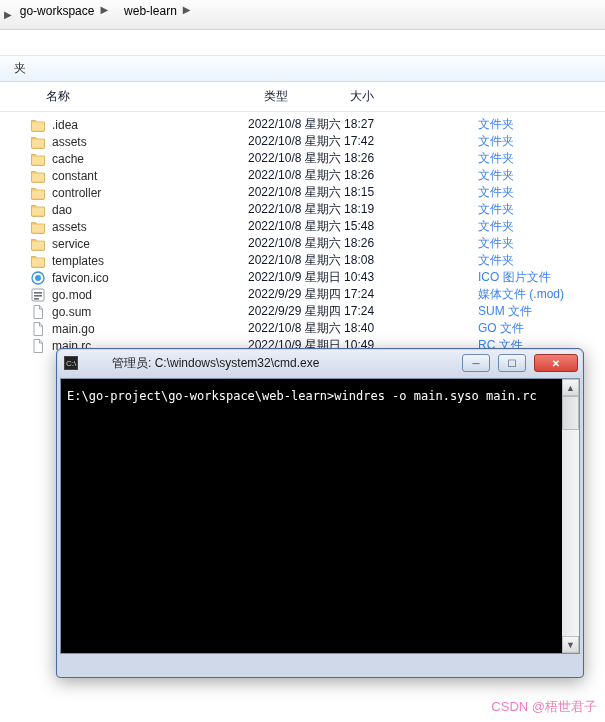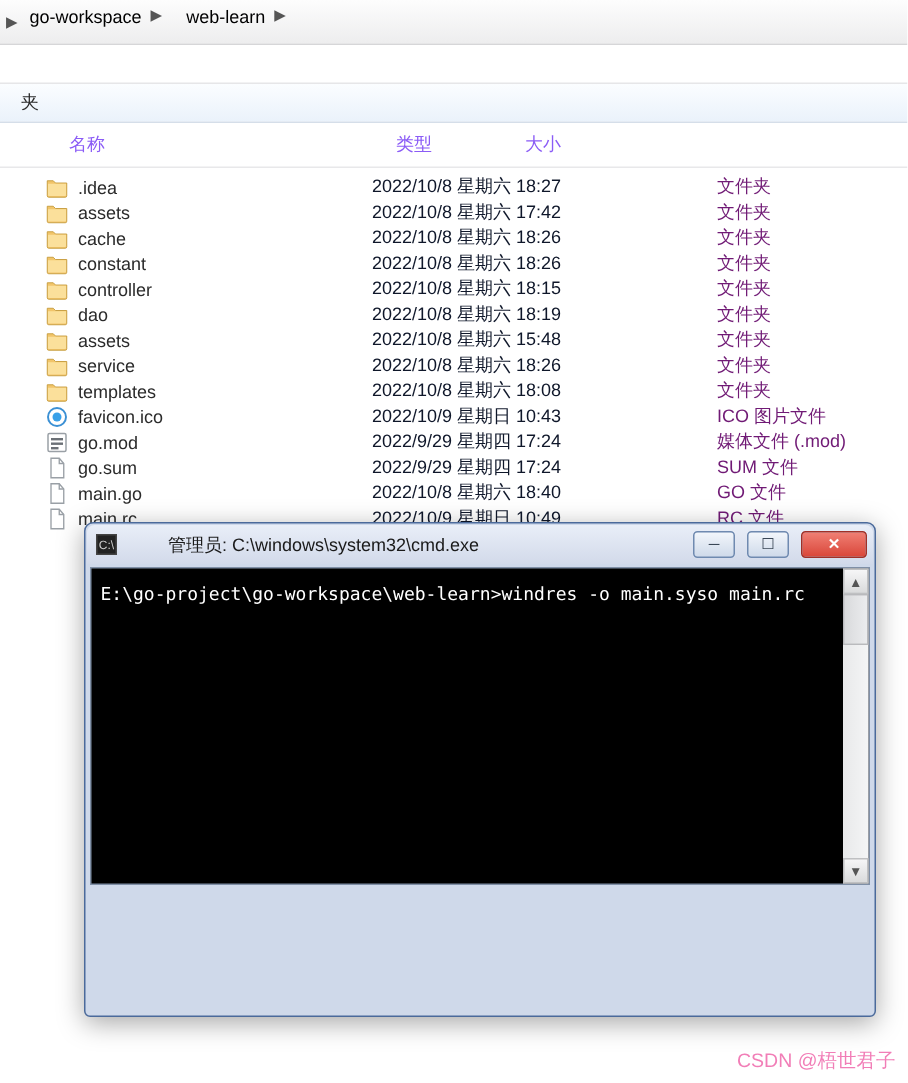--- a/index.html
+++ b/index.html
@@ -7,40 +7,40 @@
 
 .breadcrumb { height: 30px; background: linear-gradient(#fdfdfd,#ededee); border-bottom: 1px solid #d6d6d8; display: flex; align-items: center; padding-left: 4px; }
 .breadcrumb .crumb { padding: 0 8px; display: flex; align-items: flex-start; gap: 6px; height: 22px; }
 .breadcrumb .chev { color: #555; font-size: 10px; }
 
 .spacer { height: 26px; background: #fff; border-bottom: 1px solid #e6e6e8; }
 
 .tabsrow { height: 26px; background: linear-gradient(#fbfdff,#eaf2fb); border-bottom: 1px solid #d5dee9; display: flex; align-items: flex-end; padding-left: 2px; }
 .tabsrow .tab { padding: 4px 12px; color: #2a2a2a; }
 
-.header-row { display: flex; border-bottom: 1px solid #e8e8ea; padding: 6px 0 6px 46px; color: #8b5cf6; font-size: 12px; }
+.header-row { display: flex; border-bottom: 1px solid #e8e8ea; padding: 6px 0 6px 46px; color: #0f172a; font-size: 12px; }
 .col-name { flex: 0 0 218px; }
 .col-date { flex: 0 0 230px; }
 .col-type { flex: 0 0 80px; }
 .col-size { flex: 0 0 30px; text-align: right; }
 
 .file-list { padding-top: 4px; }
 .row { display: flex; align-items: center; padding: 2px 0 2px 30px; height: 17px; font-size: 12px; color: #2b2b2b; }
 .row .icon { width: 16px; height: 16px; margin-right: 6px; display: flex; align-items: center; justify-content: center; }
 .row .name { flex: 0 0 196px; white-space: nowrap; overflow: hidden; }
 .row .date { flex: 0 0 230px; color: #0f172a; }
-.row .type { flex: 0 0 90px; color: #701a75; }
+.row .type { flex: 0 0 90px; color: #3b82f6; }
 
 .cmd-window { position: absolute; left: 56px; top: 348px; width: 528px; height: 330px; border: 1px solid #4b6a9b; border-radius: 6px 6px 4px 4px; box-shadow: 0 4px 18px rgba(0,0,0,0.35); background: #cfd9ea; padding: 1px; }
 .cmd-titlebar { height: 26px; background: linear-gradient(#e9eef8,#d2daea); border-radius: 5px 5px 0 0; display: flex; align-items: center; padding: 0 4px 0 6px; gap: 6px; }
 .cmd-titlebar .cmd-icon { width: 14px; height: 14px; background: #222; border: 1px solid #444; font-size: 8px; color: #ccc; display:flex; align-items:center; justify-content:center;}
 .cmd-titlebar .title { flex: 1; font-size: 12px; color: #1a1a1a; margin-left: 28px; }
 .cmd-titlebar .win-btn { width: 28px; height: 18px; border: 1px solid #6f8ab0; border-radius: 3px; background: linear-gradient(#f2f6fb,#cfdaea); display: flex; align-items: center; justify-content: center; font-size: 10px; color: #3a4756; margin-left: 2px; }
 .cmd-titlebar .win-close { background: linear-gradient(#f07f74,#d9473a); border-color: #a03028; color: #fff; width: 44px; font-weight: bold; }
-.cmd-body { background: #000; height: 212px; margin: 2px; border: 1px solid #7f8fa6; position: relative; display:flex; }
+.cmd-body { background: #000; height: 276px; margin: 2px; border: 1px solid #7f8fa6; position: relative; display:flex; }
 .cmd-text { flex:1; color: #fff; font-family: "Consolas","SimSun",monospace; font-size: 12px; padding: 10px 6px; white-space: pre; }
 .cmd-scroll { width: 17px; background: linear-gradient(90deg,#e8e9ea,#f4f5f6); display:flex; flex-direction:column; }
 .cmd-scroll .arrow { height: 17px; display:flex; align-items:center; justify-content:center; font-size:9px; color:#555; background: linear-gradient(#f6f6f7,#dadbdc); border:1px solid #bfc0c2; }
 .cmd-scroll .thumb { height: 34px; background: linear-gradient(90deg,#d9dadc,#ebecee); border:1px solid #b9babd; margin-top:0; }
 .cmd-scroll .track { flex:1; }
 
 .watermark { position: absolute; right: 8px; bottom: 6px; color: #ec4899; font-size: 13px; opacity: .7; pointer-events: none; }
 
 svg { display:block; }
 </style>

